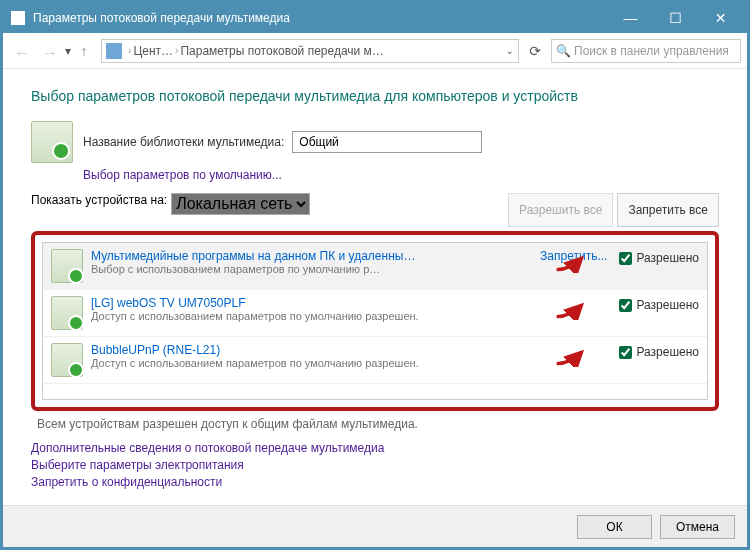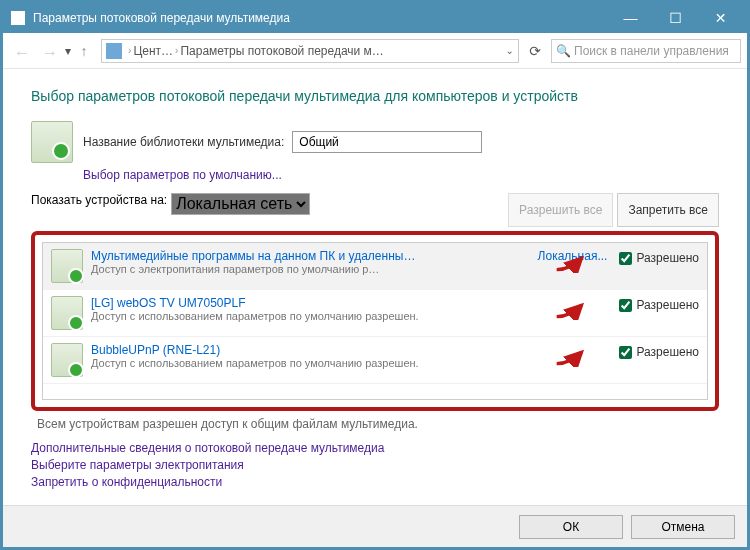--- a/index.html
+++ b/index.html
@@ -43,21 +43,21 @@
   .device-text { flex:1; min-width:0; }
   .device-title { font-size:12px; color:#0066cc; white-space:nowrap; overflow:hidden; text-overflow:ellipsis; }
   .device-sub { font-size:11px; color:#777; white-space:nowrap; overflow:hidden; text-overflow:ellipsis; }
   .device-customize { font-size:12px; color:#0066cc; margin:0 2px 0 8px; white-space:nowrap; }
   .device-check { display:flex; align-items:center; font-size:12px; color:#333; margin-left:6px; white-space:nowrap; }
   .device-check input { margin-right:4px; accent-color:#056a3f; }
   .red-arrow { position:absolute; right:120px; top:10px; width:34px; height:20px; }
   .status-line { font-size:12px; color:#666; margin:6px 0 10px 6px; }
   .links-block .link { display:block; margin-bottom:3px; }
   .footer { position:absolute; bottom:3px; left:3px; right:3px; background:#f0f0f0; border-top:1px solid #ddd; height:42px; display:flex; align-items:center; justify-content:flex-end; padding:0 12px; }
-  .footer .fbtn { width:104px; height:24px; font-size:12px; border:1px solid #adadad; background:#e9e9e9; margin-left:8px; }
+  .footer .fbtn { width:75px; height:24px; font-size:12px; border:1px solid #adadad; background:#e9e9e9; margin-left:8px; }
 </style>
 </head>
 <body>
 
 <div class="titlebar">
   <span class="title-icon"></span>
   <span>Параметры потоковой передачи мультимедиа</span>
   <span class="spacer"></span>
   <div class="winbtn">—</div>
   <div class="winbtn">☐</div>
@@ -105,23 +105,23 @@
     <button class="btn-flat disabled">Разрешить все</button>
     <button class="btn-flat">Запретить все</button>
   </div>
 
   <div class="device-panel-wrap">
     <div class="device-panel" id="devlist">
         <div class="device-item sel">
           <div class="device-icon"></div>
           <div class="device-text">
             <div class="device-title">Мультимедийные программы на данном ПК и удаленны…</div>
-            <div class="device-sub">Доступ с электропитания параметров по умолчанию р…</div>
+            <div class="device-sub">Выбор с использованием параметров по умолчанию р…</div>
           </div>
-          <span class="device-customize">Локальная...</span>
+          <span class="device-customize">Запретить...</span>
           <label class="device-check">
             <input type="checkbox" checked="" style="">
             <span>Разрешено</span>
           </label>
           <div class="red-arrow"><svg viewBox="0 0 40 24" style="width:100%;height:100%">
               <defs>
                 <marker id="ah" markerWidth="6" markerHeight="6" refX="5" refY="3" orient="auto">
                   <path d="M0,0 L6,3 L0,6 Z" fill="#c01818"></path>
                 </marker>
               </defs>

